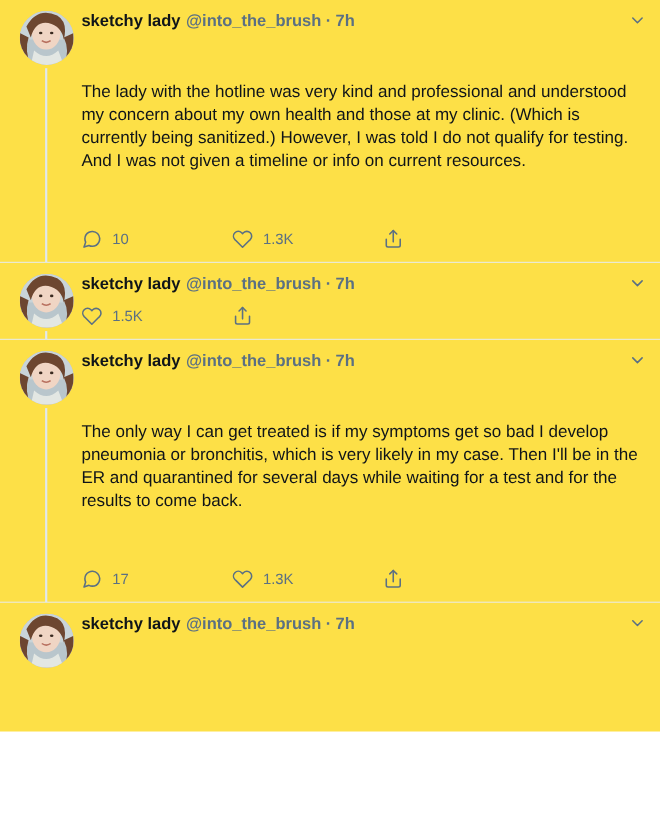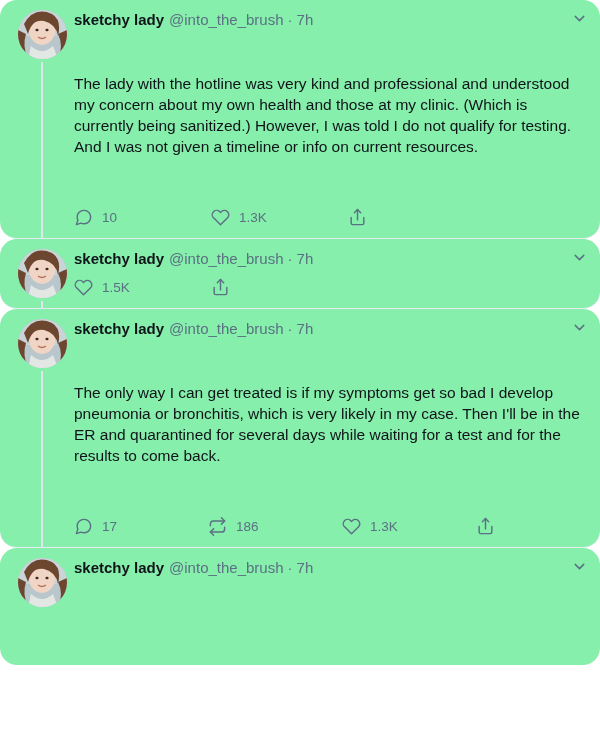--- a/index.html
+++ b/index.html
@@ -17,22 +17,21 @@
   }
   .feed {
     width: 600px;
     position: relative;
   }
   .tweet {
     display: flex;
     padding: 10px 12px 2px 12px;
     border-bottom: 1px solid #e6ecf0;
     position: relative;
-    background: #86efac;
-    border-radius: 17px;
+    background: #fde047;
   }
   .tweet:last-child { border-bottom: none; }
 
   .left-col {
     width: 60px;
     flex: 0 0 60px;
     position: relative;
     display: flex;
     flex-direction: column;
     align-items: center;
@@ -71,21 +70,21 @@
     line-height: 20px;
     white-space: nowrap;
   }
   .name {
     font-weight: bold;
     color: #0f1419;
     margin-right: 5px;
   }
   .handle, .dot, .time {
     color: #5b7083;
-    font-weight: normal;
+    font-weight: bold;
   }
   .dot { margin: 0 4px; }
   .caret {
     margin-left: auto;
     color: #5b7083;
     padding-left: 10px;
     position: absolute;
     right: 12px;
   }
   .caret svg { display: block; }
@@ -283,31 +282,20 @@
           <span class="ico">
             <svg width="19" height="19" viewBox="0 0 24 24" fill="none" stroke="#5b7083" stroke-width="1.8" stroke-linecap="round" stroke-linejoin="round">
                 <path d="M21 11.5a8.38 8.38 0 0 1-.9 3.8 8.5 8.5 0 0 1-7.6 4.7 8.38 8.38 0 0 1-3.8-.9L3 21l1.9-5.7a8.38 8.38 0 0 1-.9-3.8 8.5 8.5 0 0 1 4.7-7.6 8.38 8.38 0 0 1 3.8-.9h.5a8.48 8.48 0 0 1 8 8v.5z"></path>
               </svg>
           </span>
           <span class="cnt">17</span>
         </div>
         <div class="action">
           <span class="ico">
             <svg width="19" height="19" viewBox="0 0 24 24" fill="none" stroke="#5b7083" stroke-width="1.8" stroke-linecap="round" stroke-linejoin="round">
-                <polyline points="17 1 21 5 17 9"></polyline>
-                <path d="M3 11V9a4 4 0 0 1 4-4h14"></path>
-                <polyline points="7 23 3 19 7 15"></polyline>
-                <path d="M21 13v2a4 4 0 0 1-4 4H3"></path>
-              </svg>
-          </span>
-          <span class="cnt">186</span>
-        </div>
-        <div class="action">
-          <span class="ico">
-            <svg width="19" height="19" viewBox="0 0 24 24" fill="none" stroke="#5b7083" stroke-width="1.8" stroke-linecap="round" stroke-linejoin="round">
                 <path d="M20.8 4.6a5.5 5.5 0 0 0-7.8 0L12 5.7l-1-1.1a5.5 5.5 0 0 0-7.8 7.8l1.1 1L12 21.2l7.7-7.7 1.1-1a5.5 5.5 0 0 0 0-7.9z"></path>
               </svg>
           </span>
           <span class="cnt">1.3K</span>
         </div>
         <div class="action share">
           <span class="ico">
             <svg width="19" height="19" viewBox="0 0 24 24" fill="none" stroke="#5b7083" stroke-width="1.8" stroke-linecap="round" stroke-linejoin="round">
                 <path d="M4 12v7a2 2 0 0 0 2 2h12a2 2 0 0 0 2-2v-7"></path>
                 <polyline points="16 6 12 2 8 6"></polyline>

